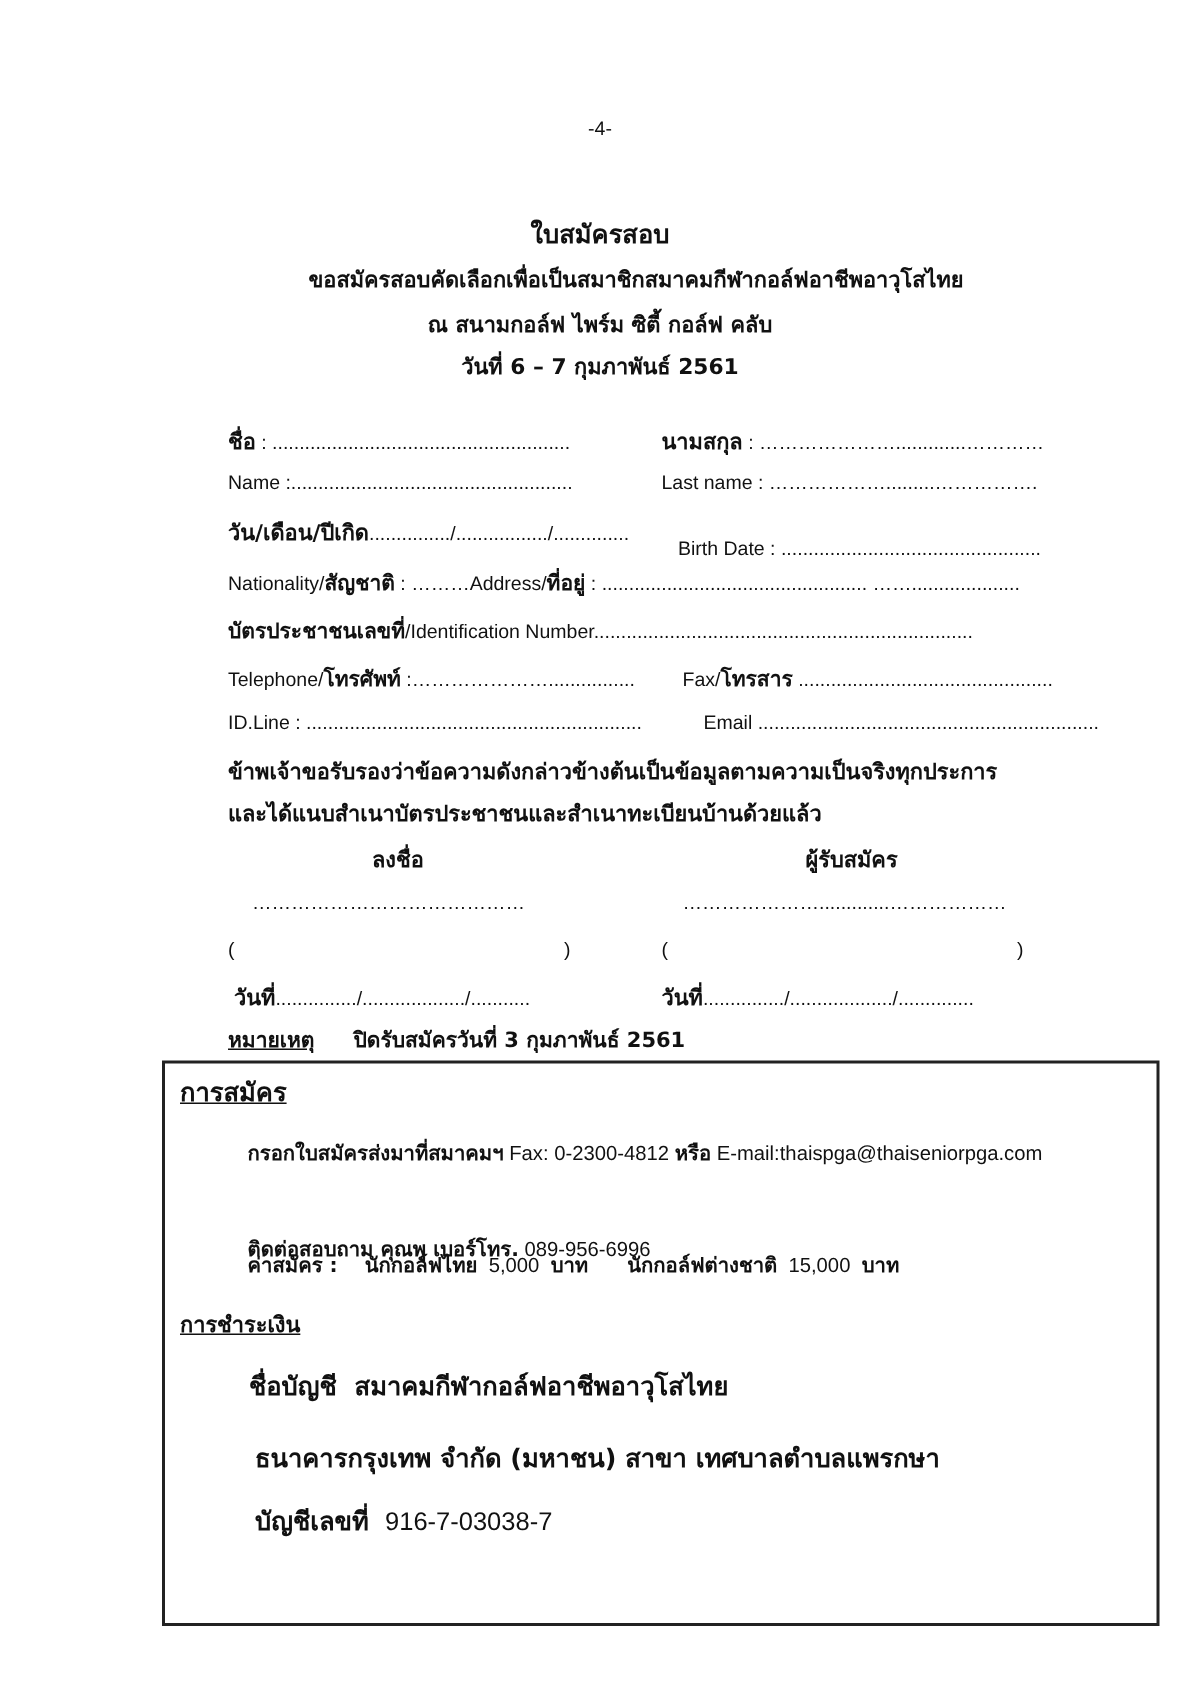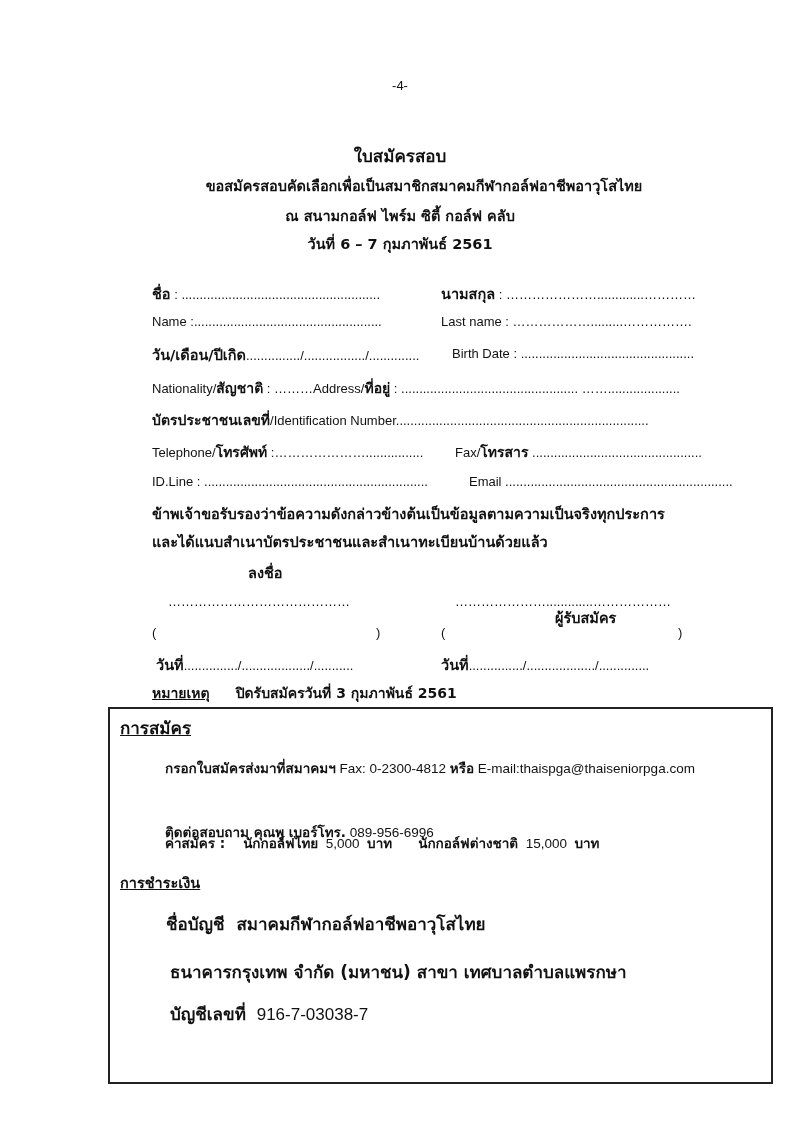--- a/index.html
+++ b/index.html
@@ -33,21 +33,21 @@
 <div class="abs thb" style="left:441px; top:282px;">
   <span>นามสกุล</span><span class="fld" style="font-weight:normal"> : ………………….............…………</span>
 </div>
 
 <div class="abs fld" style="left:152px; top:314px;">Name :....................................................</div>
 <div class="abs fld" style="left:441px; top:314px;">Last name : ……………….........…………….</div>
 
 <div class="abs thb" style="left:152px; top:343px;">
   <span>วัน/เดือน/ปีเกิด</span><span class="fld" style="font-weight:normal">.............../................./..............</span>
 </div>
-<div class="abs fld" style="left:452px; top:346px;">Birth Date : ................................................</div>
+<div class="abs fld" style="left:452px; top:358px;">Birth Date : ................................................</div>
 
 <div class="abs fld" style="left:152px; top:377px;">
   <span>Nationality/</span><b>สัญชาติ</b><span> : ………</span><span>Address/</span><b>ที่อยู่</b><span> : ................................................. ……....................</span>
 </div>
 
 <div class="abs fld" style="left:152px; top:409px;">
   <b>บัตรประชาชนเลขที่</b><span>/Identification  Number</span><span>......................................................................</span>
 </div>
 
 <div class="abs fld" style="left:152px; top:441px;">
@@ -57,21 +57,21 @@
   <span>Fax/</span><b>โทรสาร</b><span> ...............................................</span>
 </div>
 
 <div class="abs fld" style="left:152px; top:474px;">ID.Line : ..............................................................</div>
 <div class="abs fld" style="left:449px; top:474px;margin-left:20px;">Email ...............................................................</div>
 
 <div class="abs thb" style="left:152px; top:502px;">ข้าพเจ้าขอรับรองว่าข้อความดังกล่าวข้างต้นเป็นข้อมูลตามความเป็นจริงทุกประการ</div>
 <div class="abs thb" style="left:152px; top:530px;">และได้แนบสำเนาบัตรประชาชนและสำเนาทะเบียนบ้านด้วยแล้ว</div>
 
 <div class="abs thb" style="left:248px; top:561px;">ลงชื่อ</div>
-<div class="abs thb" style="left:555px; top:561px;margin-top:45px;">ผู้รับสมัคร</div>
+<div class="abs thb" style="left:537px; top:561px;">ผู้รับสมัคร</div>
 
 <div class="abs fld" style="left:168px; top:594px;">……………………………………</div>
 <div class="abs fld" style="left:455px; top:594px;">………………….............………………</div>
 
 <div class="abs fld" style="left:152px; top:625px;">(</div>
 <div class="abs fld" style="left:376px; top:625px;">)</div>
 <div class="abs fld" style="left:441px; top:625px;">(</div>
 <div class="abs fld" style="left:678px; top:625px;">)</div>
 
 <div class="abs thb" style="left:156px; top:653px;">

